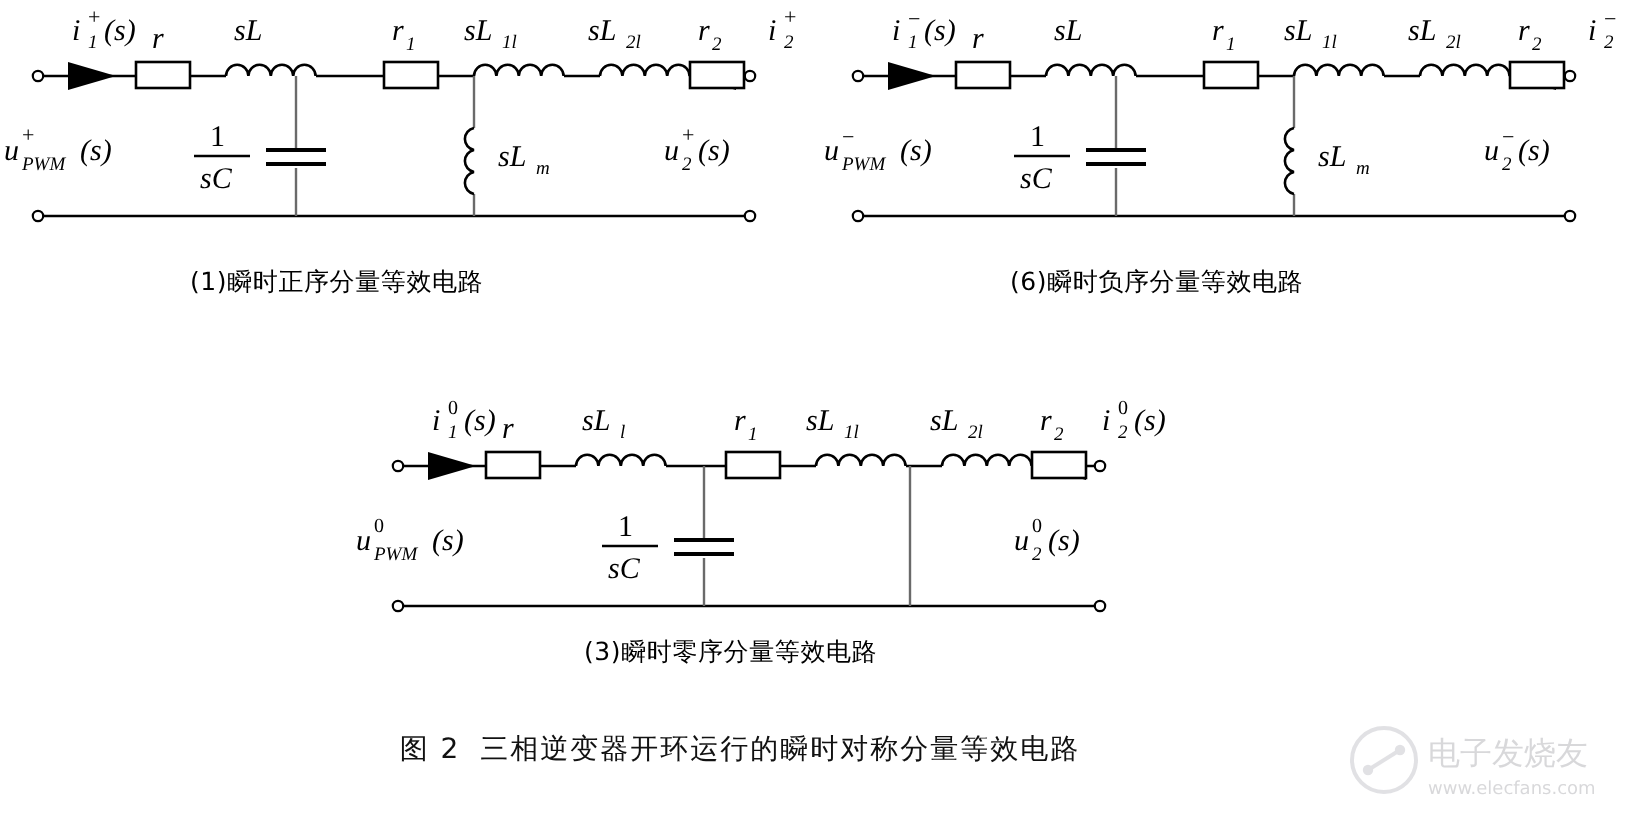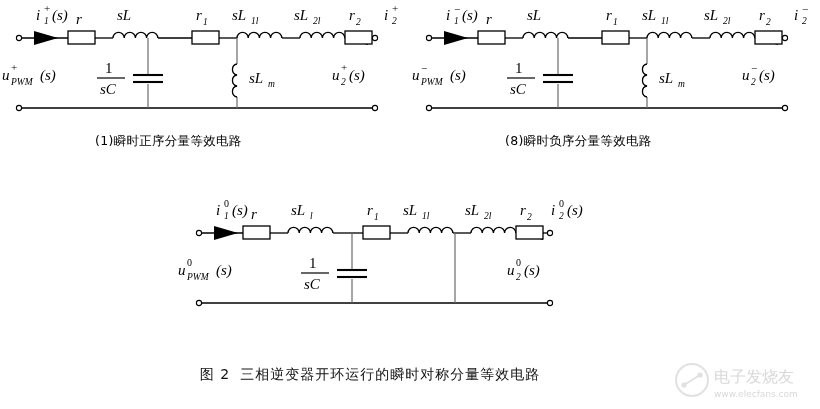--- a/index.html
+++ b/index.html
@@ -294,21 +294,21 @@
         <text class="mathr" x="105" y="73" font-size="15">1</text>
         <line x1="97" y1="78" x2="125" y2="78" stroke="#000" stroke-width="1.2"></line>
         <text class="mathi" x="100" y="94" font-size="15">sC</text>
       </g>
       <g>
         <text class="mathi" x="249" y="83" font-size="15">sL</text>
         <text class="mathi" x="268" y="87" font-size="9.5">m</text>
       </g>
     </svg>
   </div>
-  <div class="sub-caption" style="left:505px;top:133px;">(8)瞬时负序分量等效电路</div>
+  <div class="sub-caption" style="left:505px;top:133px;">(6)瞬时负序分量等效电路</div>
 
   <div class="circuit" style="left:155px;top:190px;">
     <svg width="430" height="125" viewBox="0 0 430 125">
       <g stroke="#000" stroke-width="1.3" fill="none">
         <line x1="47" y1="43" x2="88" y2="43"></line>
         <line x1="115" y1="43" x2="133" y2="43"></line>
         <line x1="178" y1="43" x2="208" y2="43"></line>
         <line x1="235" y1="43" x2="253" y2="43"></line>
         <line x1="298" y1="43" x2="316" y2="43"></line>
         <line x1="361" y1="43" x2="392" y2="43"></line>
@@ -397,20 +397,21 @@
         <text class="mathr" x="361" y="76" font-size="10">0</text>
         <text class="mathi" x="369" y="85" font-size="15">(s)</text>
       </g>
       <g>
         <text class="mathr" x="154" y="78" font-size="15">1</text>
         <line x1="146" y1="83" x2="174" y2="83" stroke="#000" stroke-width="1.2"></line>
         <text class="mathi" x="149" y="99" font-size="15">sC</text>
       </g>
     </svg>
   </div>
+  <div class="sub-caption" style="left:292px;top:318px;">(3)瞬时零序分量等效电路</div>
 
   <div class="main-caption">
     <span class="cap-num">图 2</span><span>三相逆变器开环运行的瞬时对称分量等效电路</span>
   </div>
 
   <svg class="watermark" viewBox="0 0 146 46">
     <circle cx="20" cy="20" r="16" fill="none" stroke="#c9c9cf" stroke-width="2"></circle>
     <line x1="12" y1="25" x2="28" y2="15" stroke="#c9c9cf" stroke-width="2"></line>
     <circle cx="12" cy="25" r="2.6" fill="#c9c9cf"></circle>
     <circle cx="28" cy="15" r="2.6" fill="#c9c9cf"></circle>

